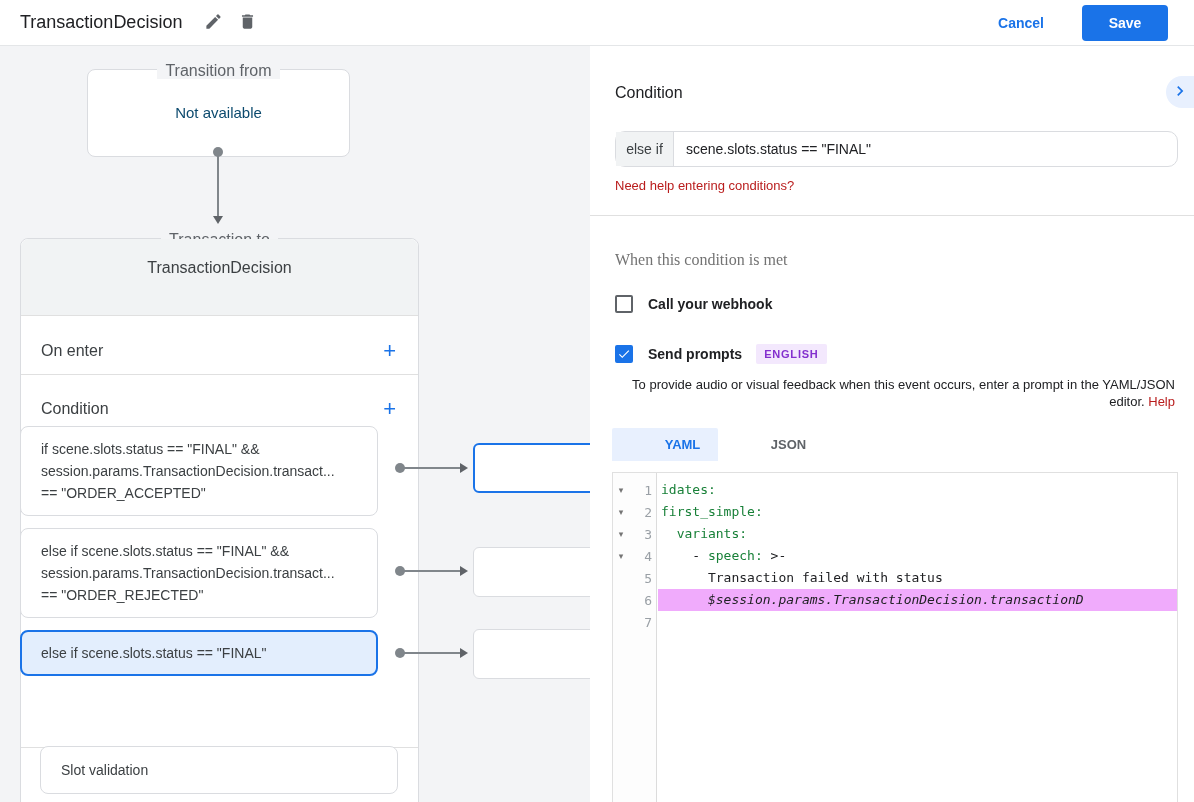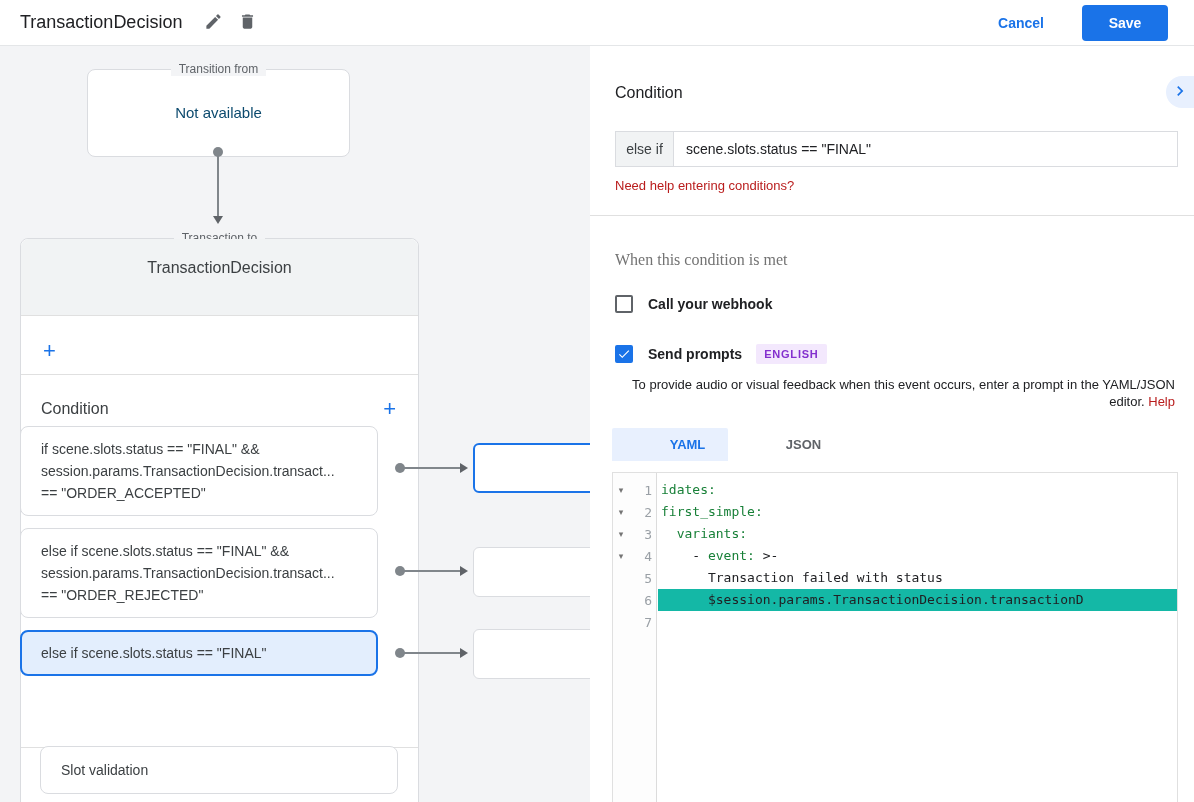--- a/index.html
+++ b/index.html
@@ -18,21 +18,21 @@
   .topbar-spacer { flex:1; }
   .cancel-link { color:#1a73e8; font-size:14px; font-weight:600; margin-right:38px; cursor:pointer; background:none; border:none; font-family:inherit; }
   .save-btn { background:#1a73e8; color:#fff; border:none; border-radius:4px; font-family:inherit;
               font-size:14px; font-weight:600; width:86px; height:36px; margin-right:26px; cursor:pointer; }
 
   
   .canvas { position:absolute; top:46px; left:0; width:590px; height:756px; background:#f3f4f6; overflow:hidden; }
 
   .tf-box { position:absolute; left:87px; top:23px; width:263px; height:88px; background:#fff;
             border:1px solid #dadce0; border-radius:8px; }
-  .box-tag { position:absolute; top:-8px; left:0; right:0; text-align:center; font-size:12px; color:#5f6368; pointer-events:none; }
+  .box-tag { position:absolute; top:-8px; left:0; right:0; text-align:center; font-size:16px; color:#5f6368; pointer-events:none; }
   .box-tag span { background:#f3f4f6; padding:0 8px; }
   .tf-box .box-tag span { background:#f3f4f6; }
   .tf-value { position:absolute; top:34px; left:0; right:0; text-align:center; font-size:15px; color:#0c4a6e; }
 
   .connector-dot { position:absolute; width:10px; height:10px; border-radius:50%; background:#80868b; }
   .vline { position:absolute; width:2px; background:#80868b; }
   .hline { position:absolute; height:2px; background:#80868b; }
   .arrow-down { position:absolute; width:0; height:0; border-left:5px solid transparent;
                 border-right:5px solid transparent; border-top:8px solid #5f6368; }
   .arrow-right { position:absolute; width:0; height:0; border-top:5px solid transparent;
@@ -67,21 +67,21 @@
 
   
   .panel { position:absolute; top:46px; left:590px; width:604px; height:756px; background:#fff; }
   .panel-heading { position:absolute; left:25px; font-size:16px; color:#202124; }
   .collapse-btn { position:absolute; right:0; top:30px; width:28px; height:32px; background:#e8f0fe;
                   border:none; border-radius:16px 0 0 16px; cursor:pointer; display:flex; align-items:center;
                   justify-content:center; }
   .collapse-btn svg { fill:#1a73e8; }
 
   .cond-input-row { position:absolute; left:25px; top:85px; width:563px; height:36px; display:flex;
-                    border:1px solid #dadce0; border-radius:0; background:#fff; }
+                    border:1px solid #dadce0; border-radius:10px; background:#fff; }
   .cond-prefix { width:58px; background:#f1f3f4; border-right:1px solid #dadce0; display:flex;
                  align-items:center; justify-content:center; font-size:14px; color:#3c4043; }
   .cond-input { flex:1; border:none; outline:none; font-family:inherit; font-size:14px; color:#202124;
                 padding:0 12px; background:transparent; }
   .link { color:#b91c1c; font-size:13px; cursor:pointer; text-decoration:none; }
   .help-cond-link { position:absolute; left:25px; top:132px; }
   .panel-divider { position:absolute; left:0; top:169px; width:604px; height:1px; background:#e0e0e0; }
 
   .when-title { position:absolute; left:25px; top:205px; font-size:16px; color:#737373;font-family:Liberation Serif, serif; }
 
@@ -91,37 +91,37 @@
   .checkbox.checked { background:#1a73e8; border-color:#1a73e8; }
   .checkbox svg { display:none; }
   .checkbox.checked svg { display:block; }
   .check-label { font-size:14px; font-weight:700; color:#202124; margin-left:15px; }
   .lang-badge { margin-left:14px; font-size:11px; font-weight:700; letter-spacing:0.8px;
                 color:#8430ce; background:#f3e8fd; padding:4px 8px; border-radius:2px; }
 
   .prompt-desc { position:absolute; left:25px; top:330px; width:560px; font-size:13px; line-height:17px; color:#202124;text-align:right; }
 
   .tabs { position:absolute; left:22px; top:382px; display:flex; }
-  .tab { width:116px; height:33px; display:flex; align-items:center; justify-content:center;
+  .tab { width:106px; height:33px; display:flex; align-items:center; justify-content:center;
          font-size:13px; font-weight:700; color:#5f6368; cursor:pointer; border-radius:2px 2px 0 0;padding-left:35px; }
   .tab.active { color:#1a73e8; background:#e8f0fe; }
 
   .editor { position:absolute; left:22px; top:426px; width:566px; height:340px;
             border:1px solid #e0e0e0; background:#fff; overflow:hidden; }
   .editor-gutter-bg { position:absolute; left:0; top:0; bottom:0; width:44px; background:#fdfdfd;
                       border-right:1px solid #dcdcdc; }
   .editor-lines { position:absolute; left:0; top:6px; right:0; }
   .code-row { display:flex; height:22px; align-items:center; }
   .gutter-cell { width:45px; flex:none; display:flex; align-items:center; height:22px; position:relative; z-index:2; }
   .tri { width:16px; text-align:center; font-size:9px; color:#757575; cursor:pointer; }
   .lnum { flex:1; text-align:right; padding-right:6px; font-family:"DejaVu Sans Mono", monospace;
           font-size:13px; color:#9aa0a6; }
   .code-cell { flex:1; height:22px; line-height:22px; padding-left:3px; white-space:pre;
                font-family:"DejaVu Sans Mono", monospace; font-size:13px; overflow:hidden; }
-  .code-row.highlight .code-cell { background:#14b8a6; }
+  .code-row.highlight .code-cell { background:#f0abfc;font-style:italic; }
   .tok-key { color:#188038; }
   .tok-plain { color:#202124; }
 </style>
 </head>
 <body>
 
 <div class="app">
 
   <div class="topbar">
     <span class="topbar-title">TransactionDecision</span>
@@ -155,20 +155,21 @@
     <div class="vline" style="left:217px; top:108px; height:62px;"></div>
     <div class="arrow-down" style="left:213px; top:170px;"></div>
 
     <div class="scene-card">
       <div class="box-tag"><span>Transaction to</span></div>
       <div class="scene-header">
         <div class="scene-name">TransactionDecision</div>
       </div>
 
       <div class="section-row" style="top:94px; height:36px;">
+        <span class="section-label">On enter</span>
         <button class="add-btn">+</button>
       </div>
       <div class="card-divider" style="top:135px;"></div>
 
       <div class="section-row" style="top:152px; height:36px;">
         <span class="section-label">Condition</span>
         <button class="add-btn">+</button>
       </div>
 
       <div class="card-divider" style="top:508px;"></div>
@@ -283,21 +284,21 @@
               <span class="tri">▾</span>
               <span class="lnum">3</span>
             </div>
             <div class="code-cell"><span class="tok-plain">  </span><span class="tok-key">variants:</span></div>
           </div>
           <div class="code-row">
             <div class="gutter-cell">
               <span class="tri">▾</span>
               <span class="lnum">4</span>
             </div>
-            <div class="code-cell"><span class="tok-plain">    - </span><span class="tok-key">event:</span><span class="tok-plain"> &gt;-</span></div>
+            <div class="code-cell"><span class="tok-plain">    - </span><span class="tok-key">speech:</span><span class="tok-plain"> &gt;-</span></div>
           </div>
           <div class="code-row">
             <div class="gutter-cell">
               <span class="tri"></span>
               <span class="lnum">5</span>
             </div>
             <div class="code-cell"><span class="tok-plain">      Transaction failed with status</span></div>
           </div>
           <div class="code-row highlight">
             <div class="gutter-cell">

